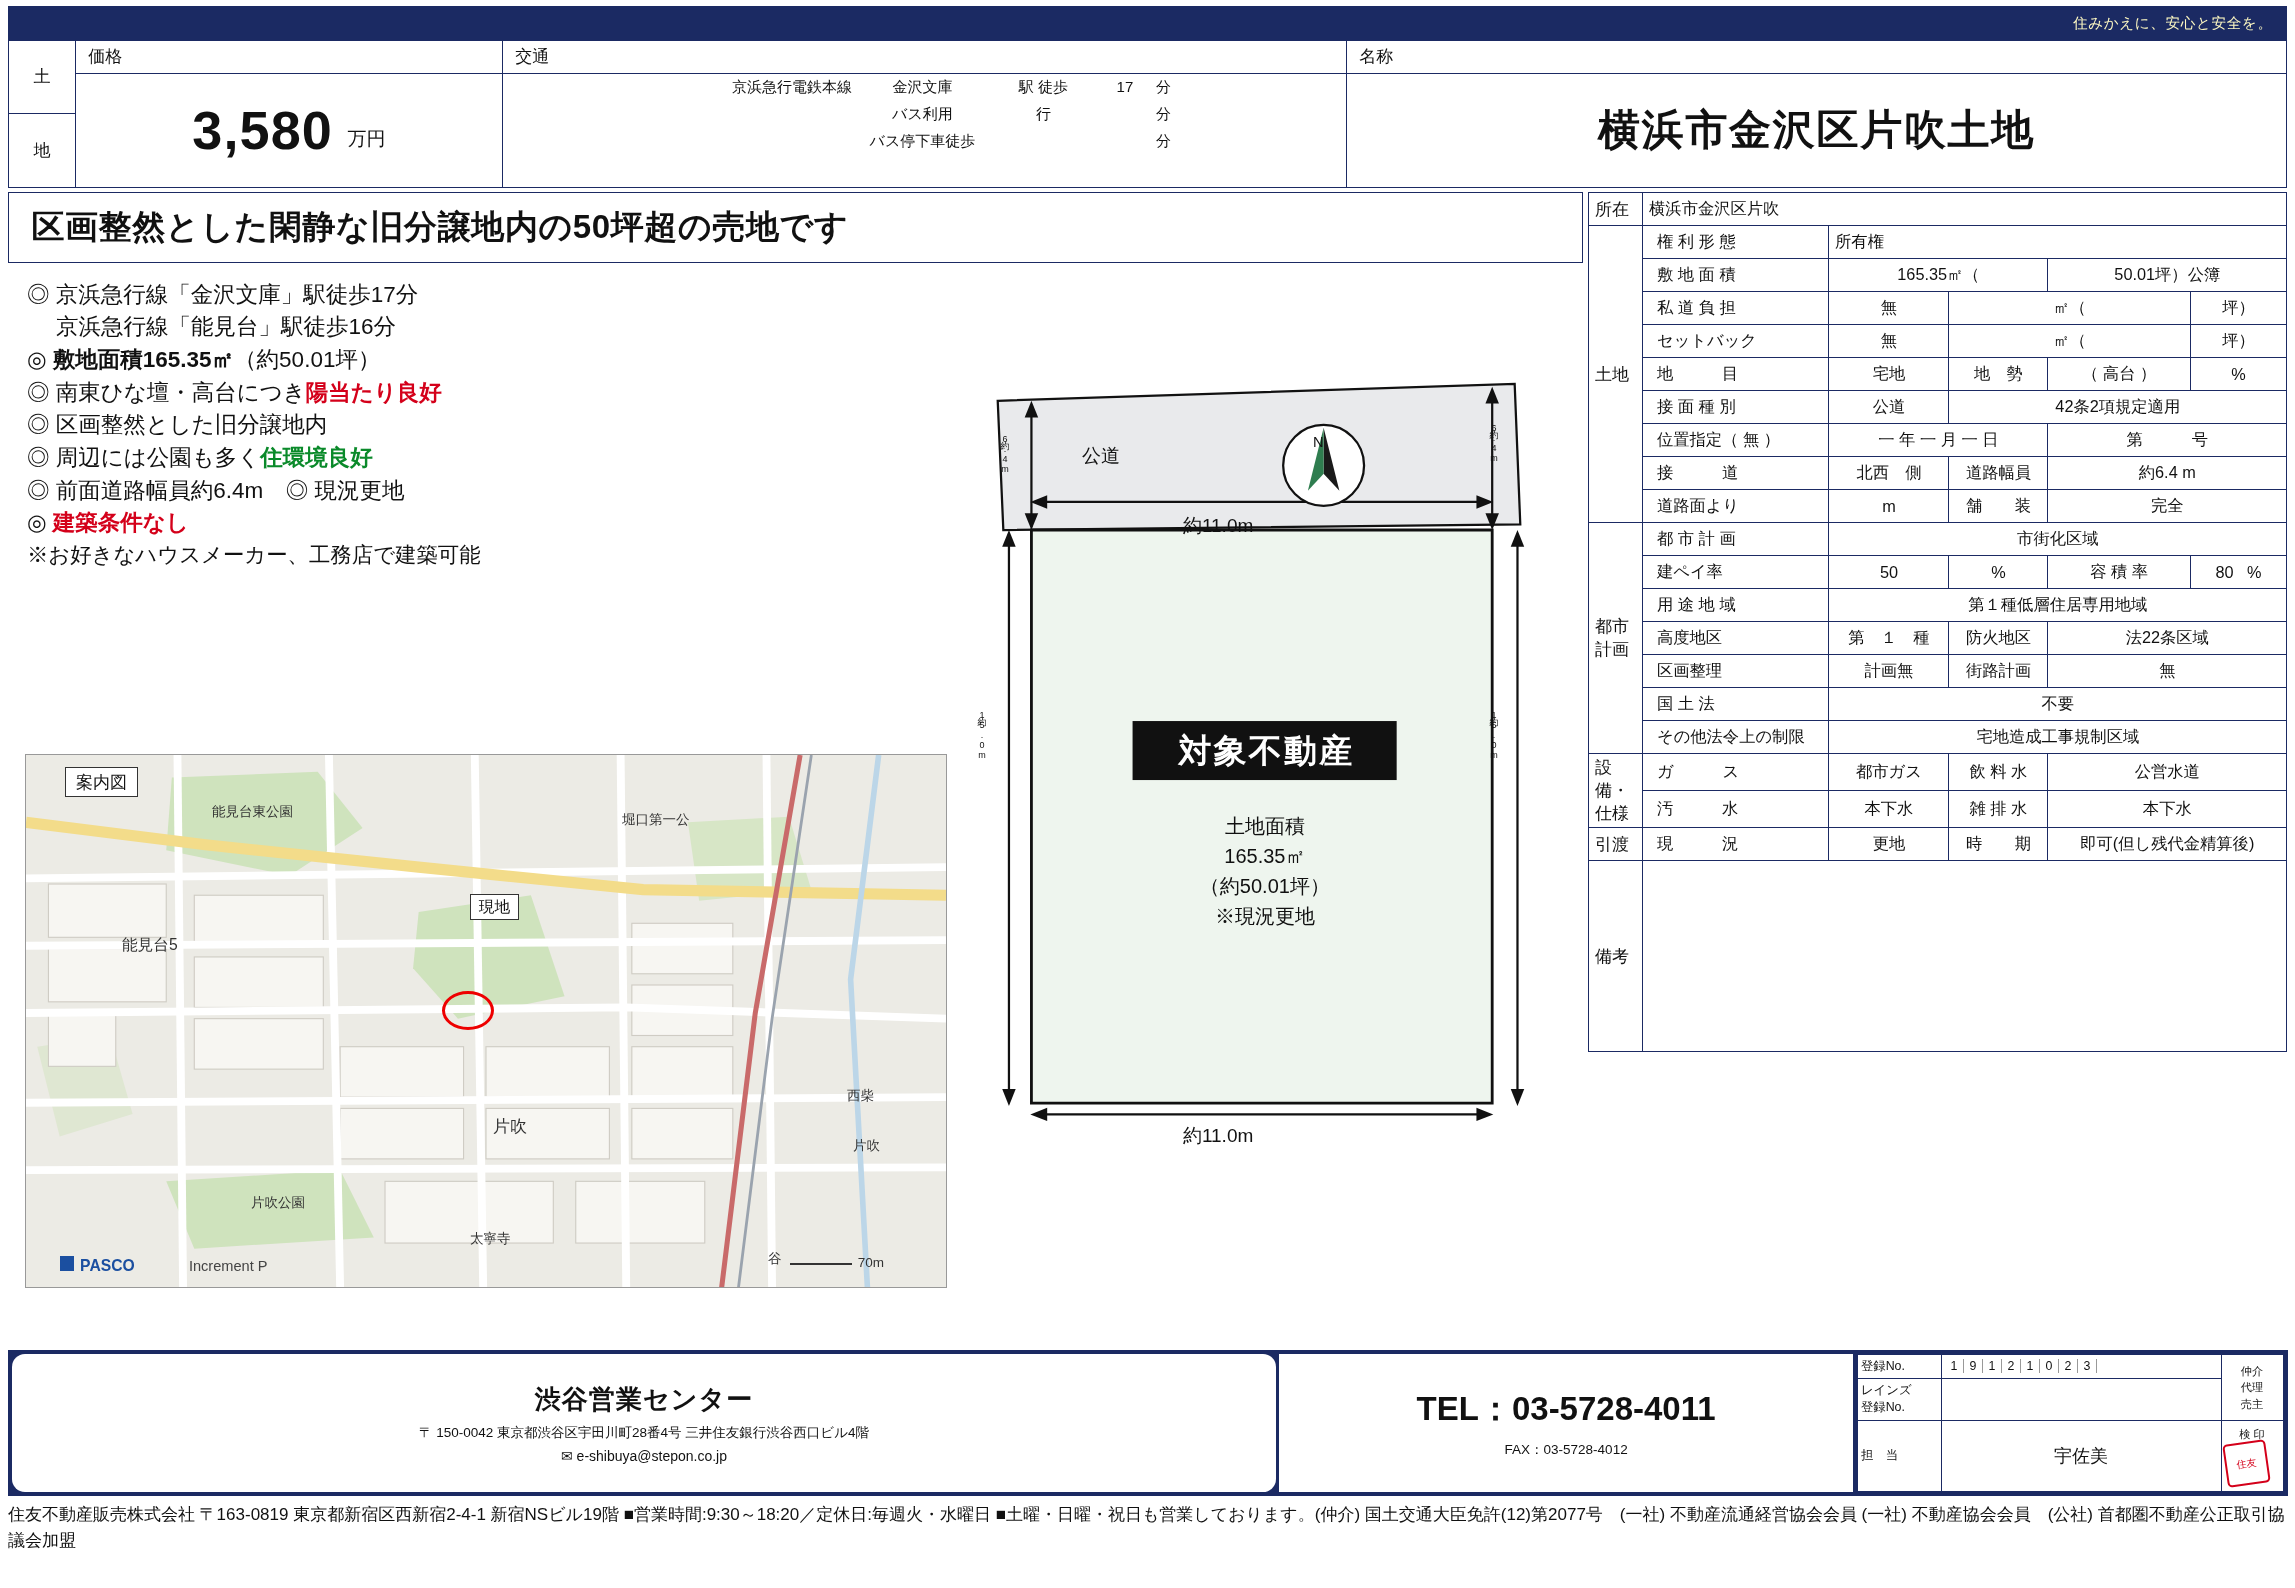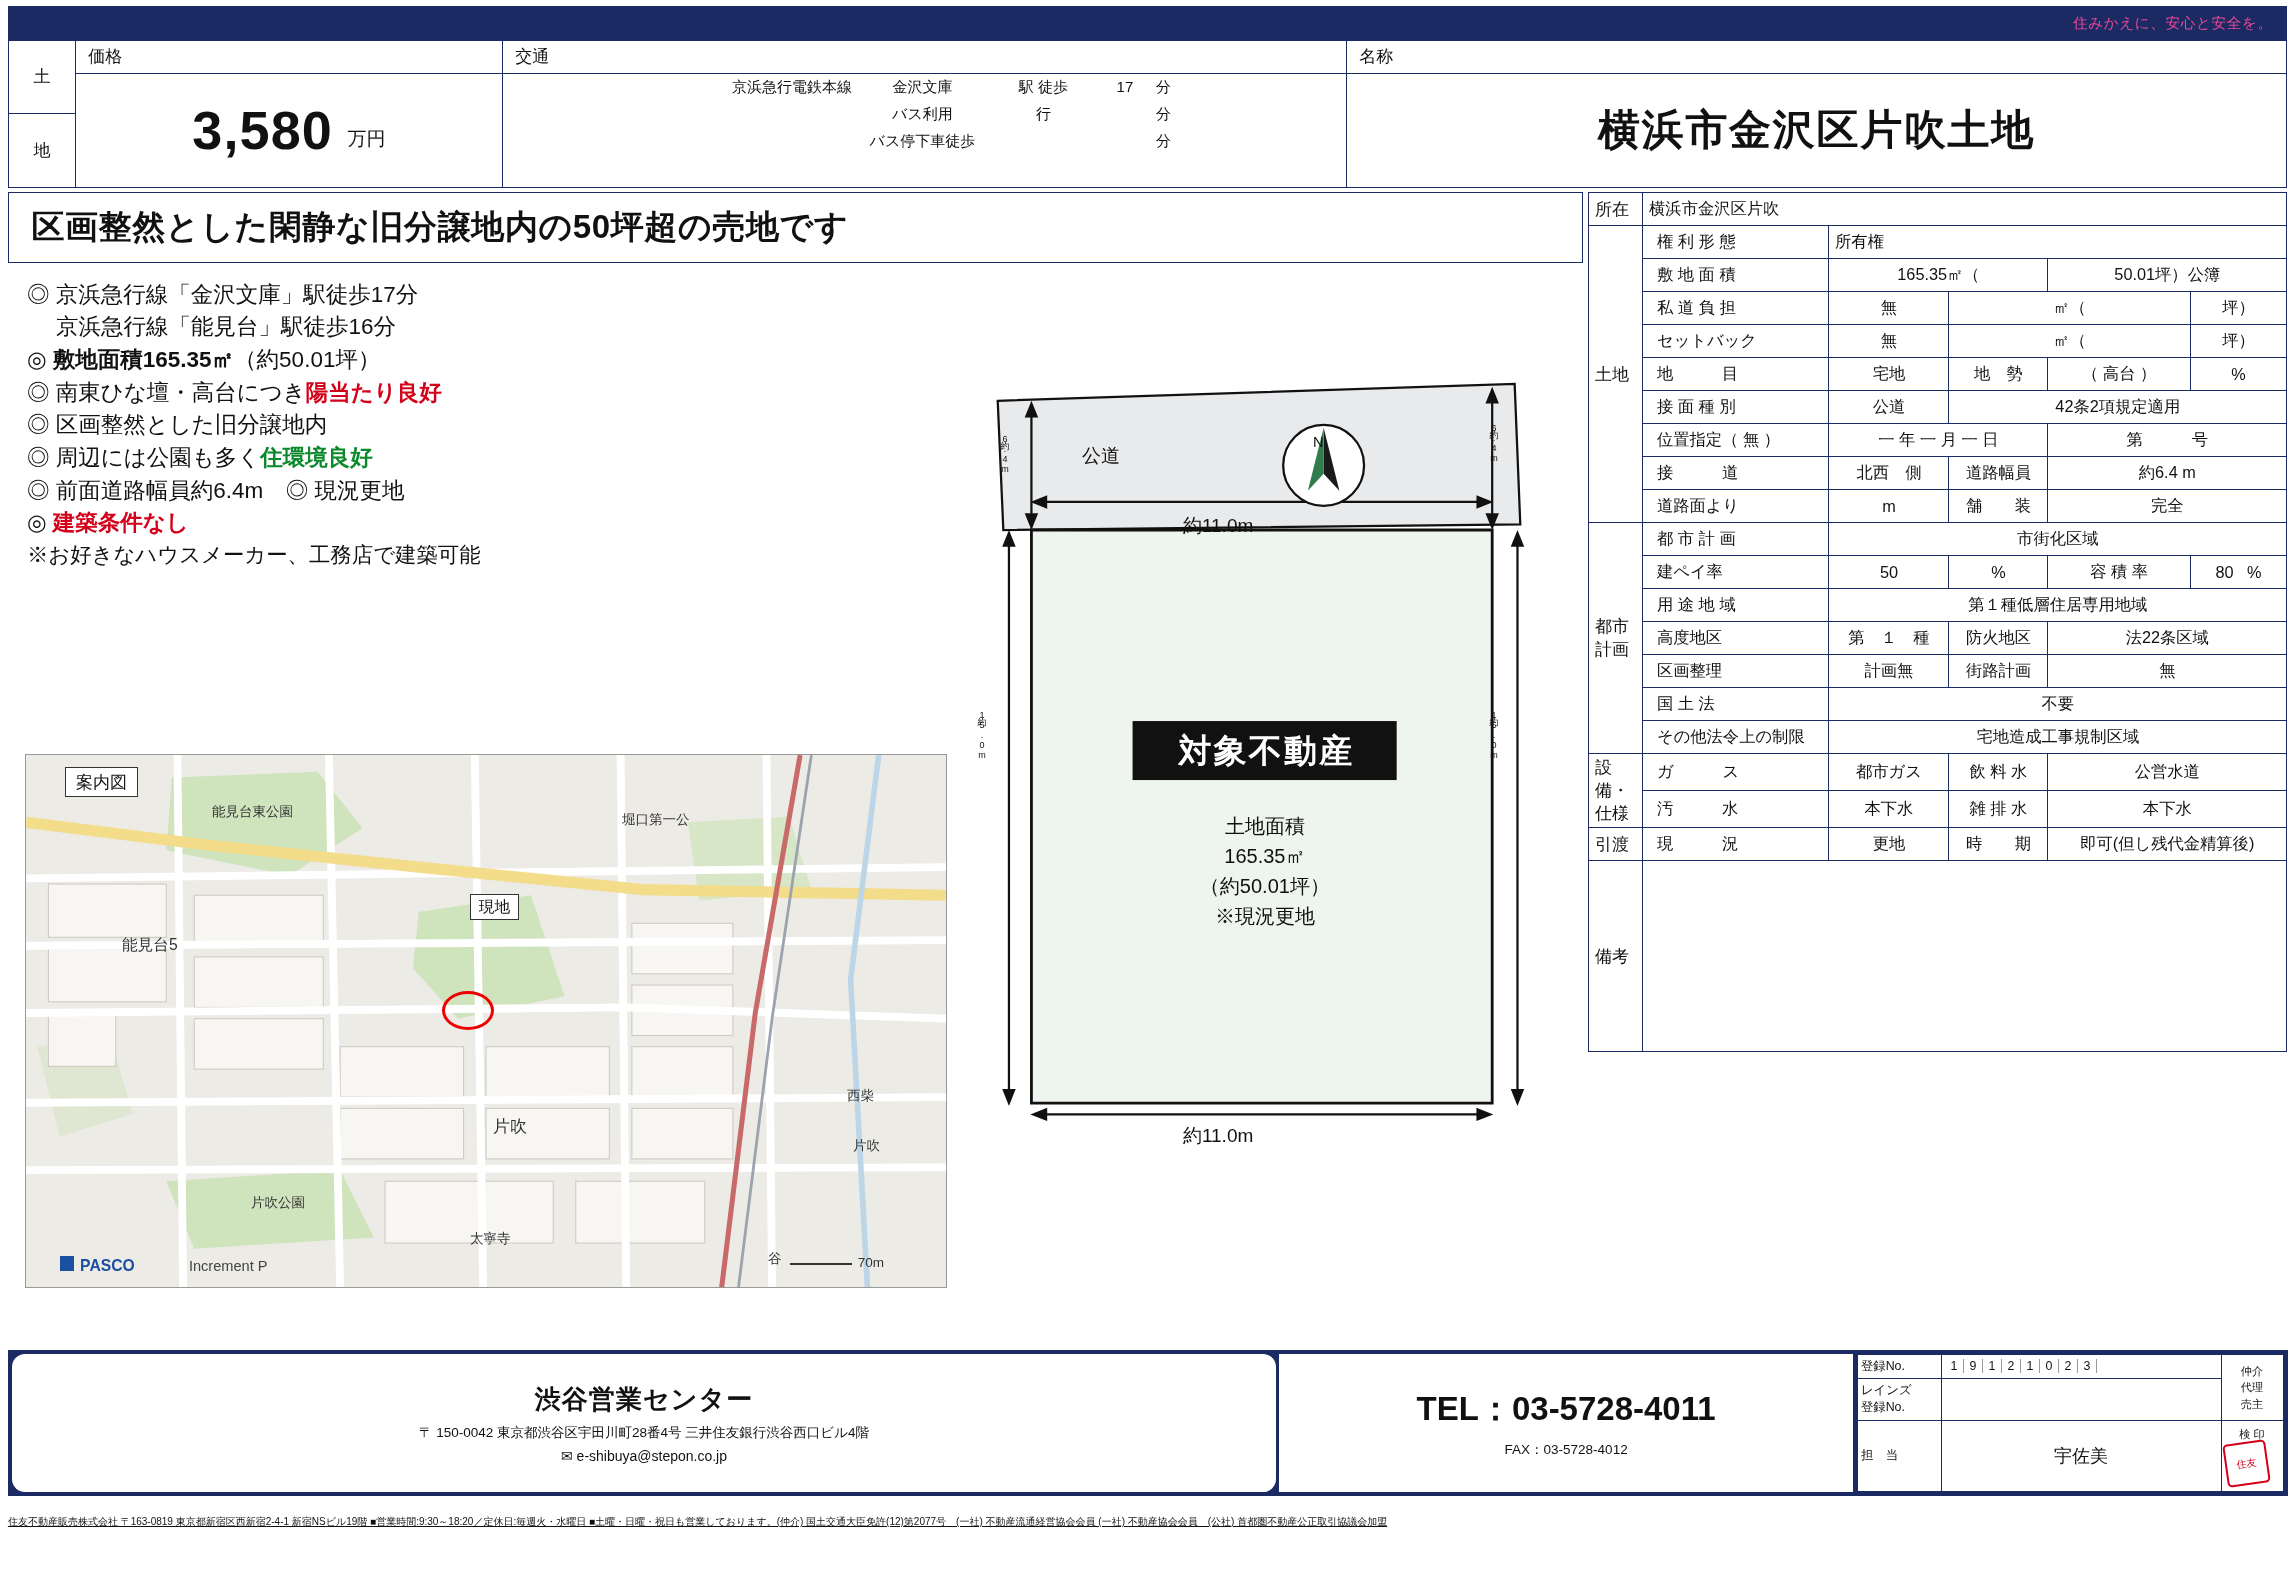--- a/index.html
+++ b/index.html
@@ -10,21 +10,21 @@
     font-family: "Liberation Sans", sans-serif;
     color: #111;
     -webkit-font-smoothing: antialiased;
   }
   .page { position: relative; width: 2295px; height: 1588px; padding: 5.6px 7.9px; }
 
   
   .topbar {
     height: 35px; background: #1b2a63; border: 1.1px solid #1b2a63;
     display:flex; align-items:center; justify-content:flex-end;
-    padding-right: 13.5px; color:#ec4899; font-size: 14.6px; letter-spacing: 0.6px;
+    padding-right: 13.5px; color:#fef9c3; font-size: 14.6px; letter-spacing: 0.6px;
   }
 
   
   .hdr { display:flex; border:1.7px solid #1b2a63; border-top:none; height: 147px; }
   .hdr-cellA { width: 67px; border-right:1.1px solid #1b2a63; display:flex; flex-direction:column; }
   .hdr-cellA .ch { flex:1; display:flex; align-items:center; justify-content:center; font-size:17px; }
   .hdr-cellA .ch:first-child { border-bottom:1.1px solid #1b2a63; }
 
   .hdr-price { width: 427px; border-right:1.7px solid #1b2a63; }
   .hdr-price .lbl { height:33px; border-bottom:1.1px solid #1b2a63; display:flex; align-items:center; padding-left:12.4px; font-size:17px; }
@@ -112,21 +112,21 @@
   .fmid .mail { font-size:14px; margin-top:5.6px; }
   .ftel { width:574px; background:#fff; margin:3.4px 3.4px 3.4px 0; display:flex; flex-direction:column; justify-content:center; align-items:center; }
   .ftel .tel { font-size:33px; font-weight:700; }
   .ftel .fax { font-size:13.5px; margin-top:9px; }
   .fright { width:427px; background:#fff; margin:3.4px 3.4px 3.4px 0; }
 
   table.reg { border-collapse:collapse; width:100%; height:100%; font-size:12.4px; }
   table.reg td { border:1.1px solid #1b2a63; padding:1.1px 3.4px; }
   .digitbox { display:inline-block; width:19px; text-align:center; border-right:0.6px solid #999; }
 
-  .fnote { font-size:10px; margin-top:18px; line-height:1.5;text-decoration:underline; }
+  .fnote { font-size:17px; margin-top:6px; line-height:1.5; }
   .stamp {
     width:43px; height:43px; border:2.2px double #d4001a; border-radius:4.5px; color:#d4001a;
     display:flex; align-items:center; justify-content:center; font-size:10px; transform:rotate(-8deg);
   }
   .vert { writing-mode: vertical-rl; text-orientation: upright; }
 </style>
 </head>
 <body>
 
 <div class="page">

